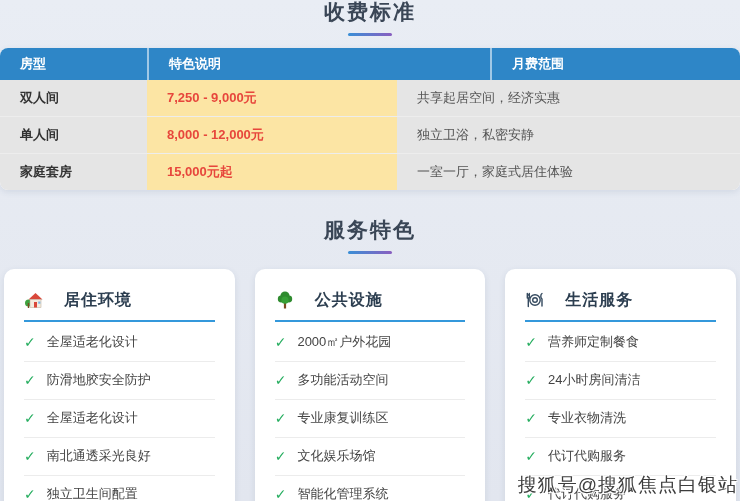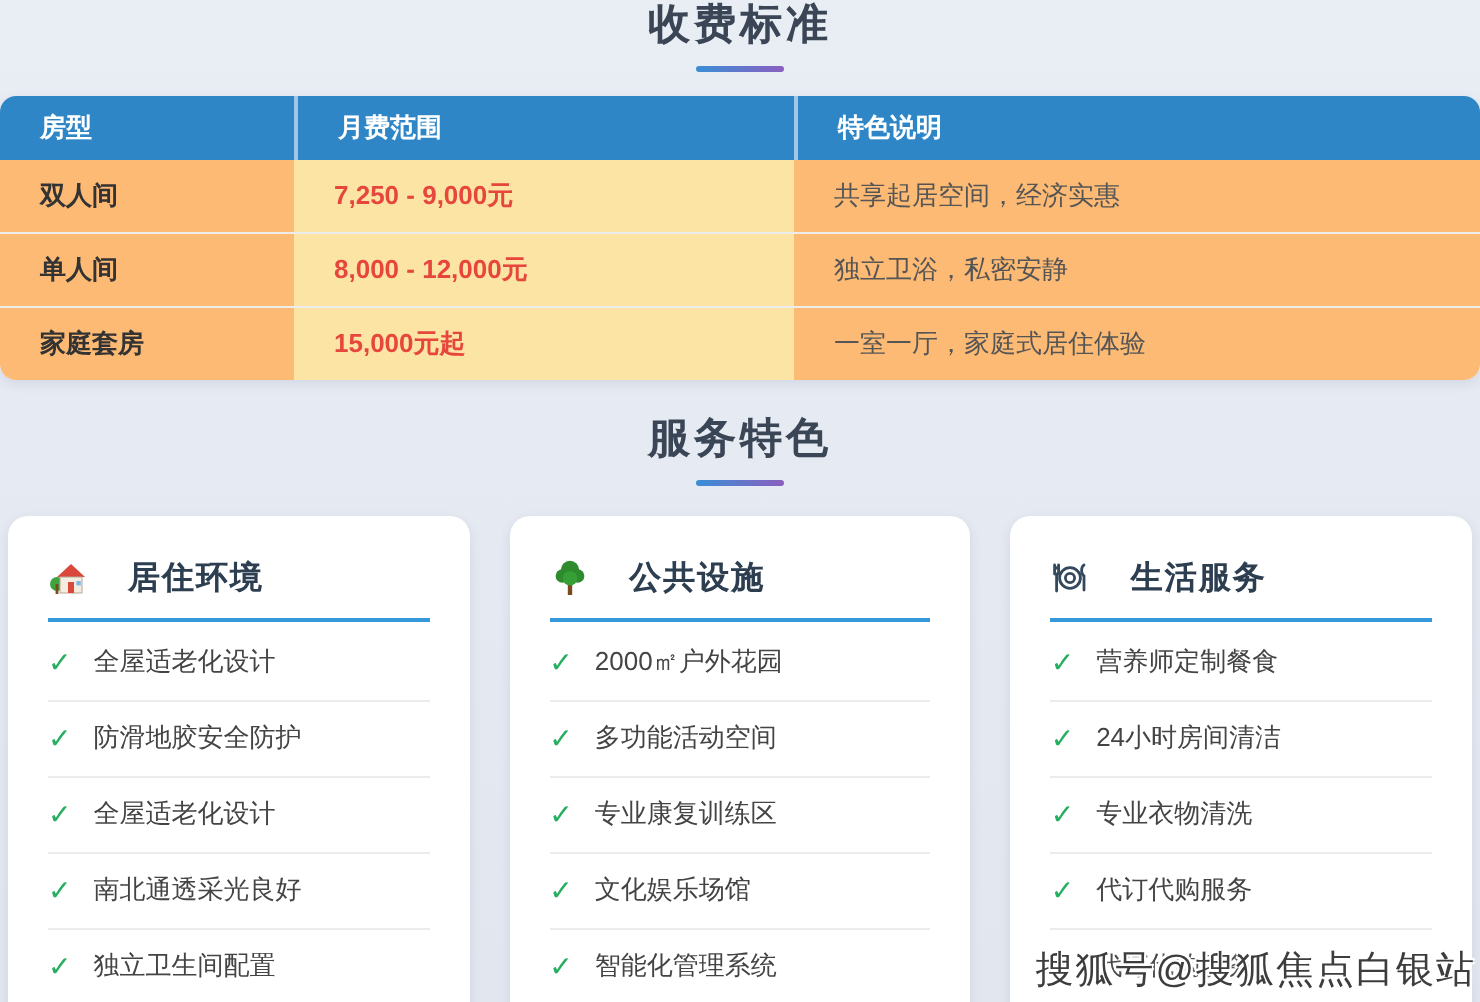--- a/index.html
+++ b/index.html
@@ -39,21 +39,21 @@
   .t-head { background: #2e86c7; align-items: center; }
   .t-head .t-cell {
     color: #ffffff; font-weight: 700; font-size: 13px;
     height: 32px; line-height: 32px; padding: 0 0 0 20px;
   }
   .t-head .t-cell + .t-cell { border-left: 2px solid rgba(255,255,255,0.55); }
   .t-cell { height: 36px; line-height: 36px; padding: 0 0 0 20px; font-size: 13px; }
   .col-room { width: 147px; flex: none; color: #333; font-weight: 600; }
   .col-fee  { width: 250px; flex: none; }
   .col-desc { flex: 1; color: #555; font-weight: 400; }
-  .t-body .t-row { border-bottom: 1px solid #ededed; background: #fdba74; }
+  .t-body .t-row { border-bottom: 1px solid #ededed; background: #e5e5e5; }
   .t-body .t-row:last-child { border-bottom: none; }
   .t-body .col-fee {
     background: #fce5a4;
     color: #e7463c; font-weight: 700;
   }
 
   
   .cards {
     display: flex;
     gap: 20px;
@@ -99,43 +99,43 @@
 <body>
 
 <div class="page">
 
   <h2 class="section-title first">收费标准</h2>
   <div class="title-underline"></div>
 
   <div class="price-table">
     <div class="t-head t-row">
       <div class="t-cell col-room">房型</div>
+      <div class="t-cell col-desc">特色说明</div>
       <div class="t-cell col-fee">月费范围</div>
-      <div class="t-cell col-desc">特色说明</div>
     </div>
     <div class="t-body">
       <div class="t-row">
         <div class="t-cell col-room">双人间</div>
         <div class="t-cell col-fee">7,250 - 9,000元</div>
         <div class="t-cell col-desc">共享起居空间，经济实惠</div>
       </div>
       <div class="t-row">
         <div class="t-cell col-room">单人间</div>
         <div class="t-cell col-fee">8,000 - 12,000元</div>
         <div class="t-cell col-desc">独立卫浴，私密安静</div>
       </div>
       <div class="t-row">
         <div class="t-cell col-room">家庭套房</div>
         <div class="t-cell col-fee">15,000元起</div>
         <div class="t-cell col-desc">一室一厅，家庭式居住体验</div>
       </div>
     </div>
   </div>
 
-  <h2 class="section-title" style="margin-top:15px;text-align:center;">服务特色</h2>
+  <h2 class="section-title" style="margin-top:26px;text-align:center;">服务特色</h2>
   <div class="title-underline"></div>
 
   <div class="cards">
 
     <div class="card">
       <div class="card-header">
         <span class="icon-box">
           <svg viewBox="0 0 20 20">
             <circle cx="4.5" cy="13" r="3.5" fill="#3fa33f"></circle>
             <rect x="3.8" y="13" width="1.4" height="5" fill="#7a4a21"></rect>

